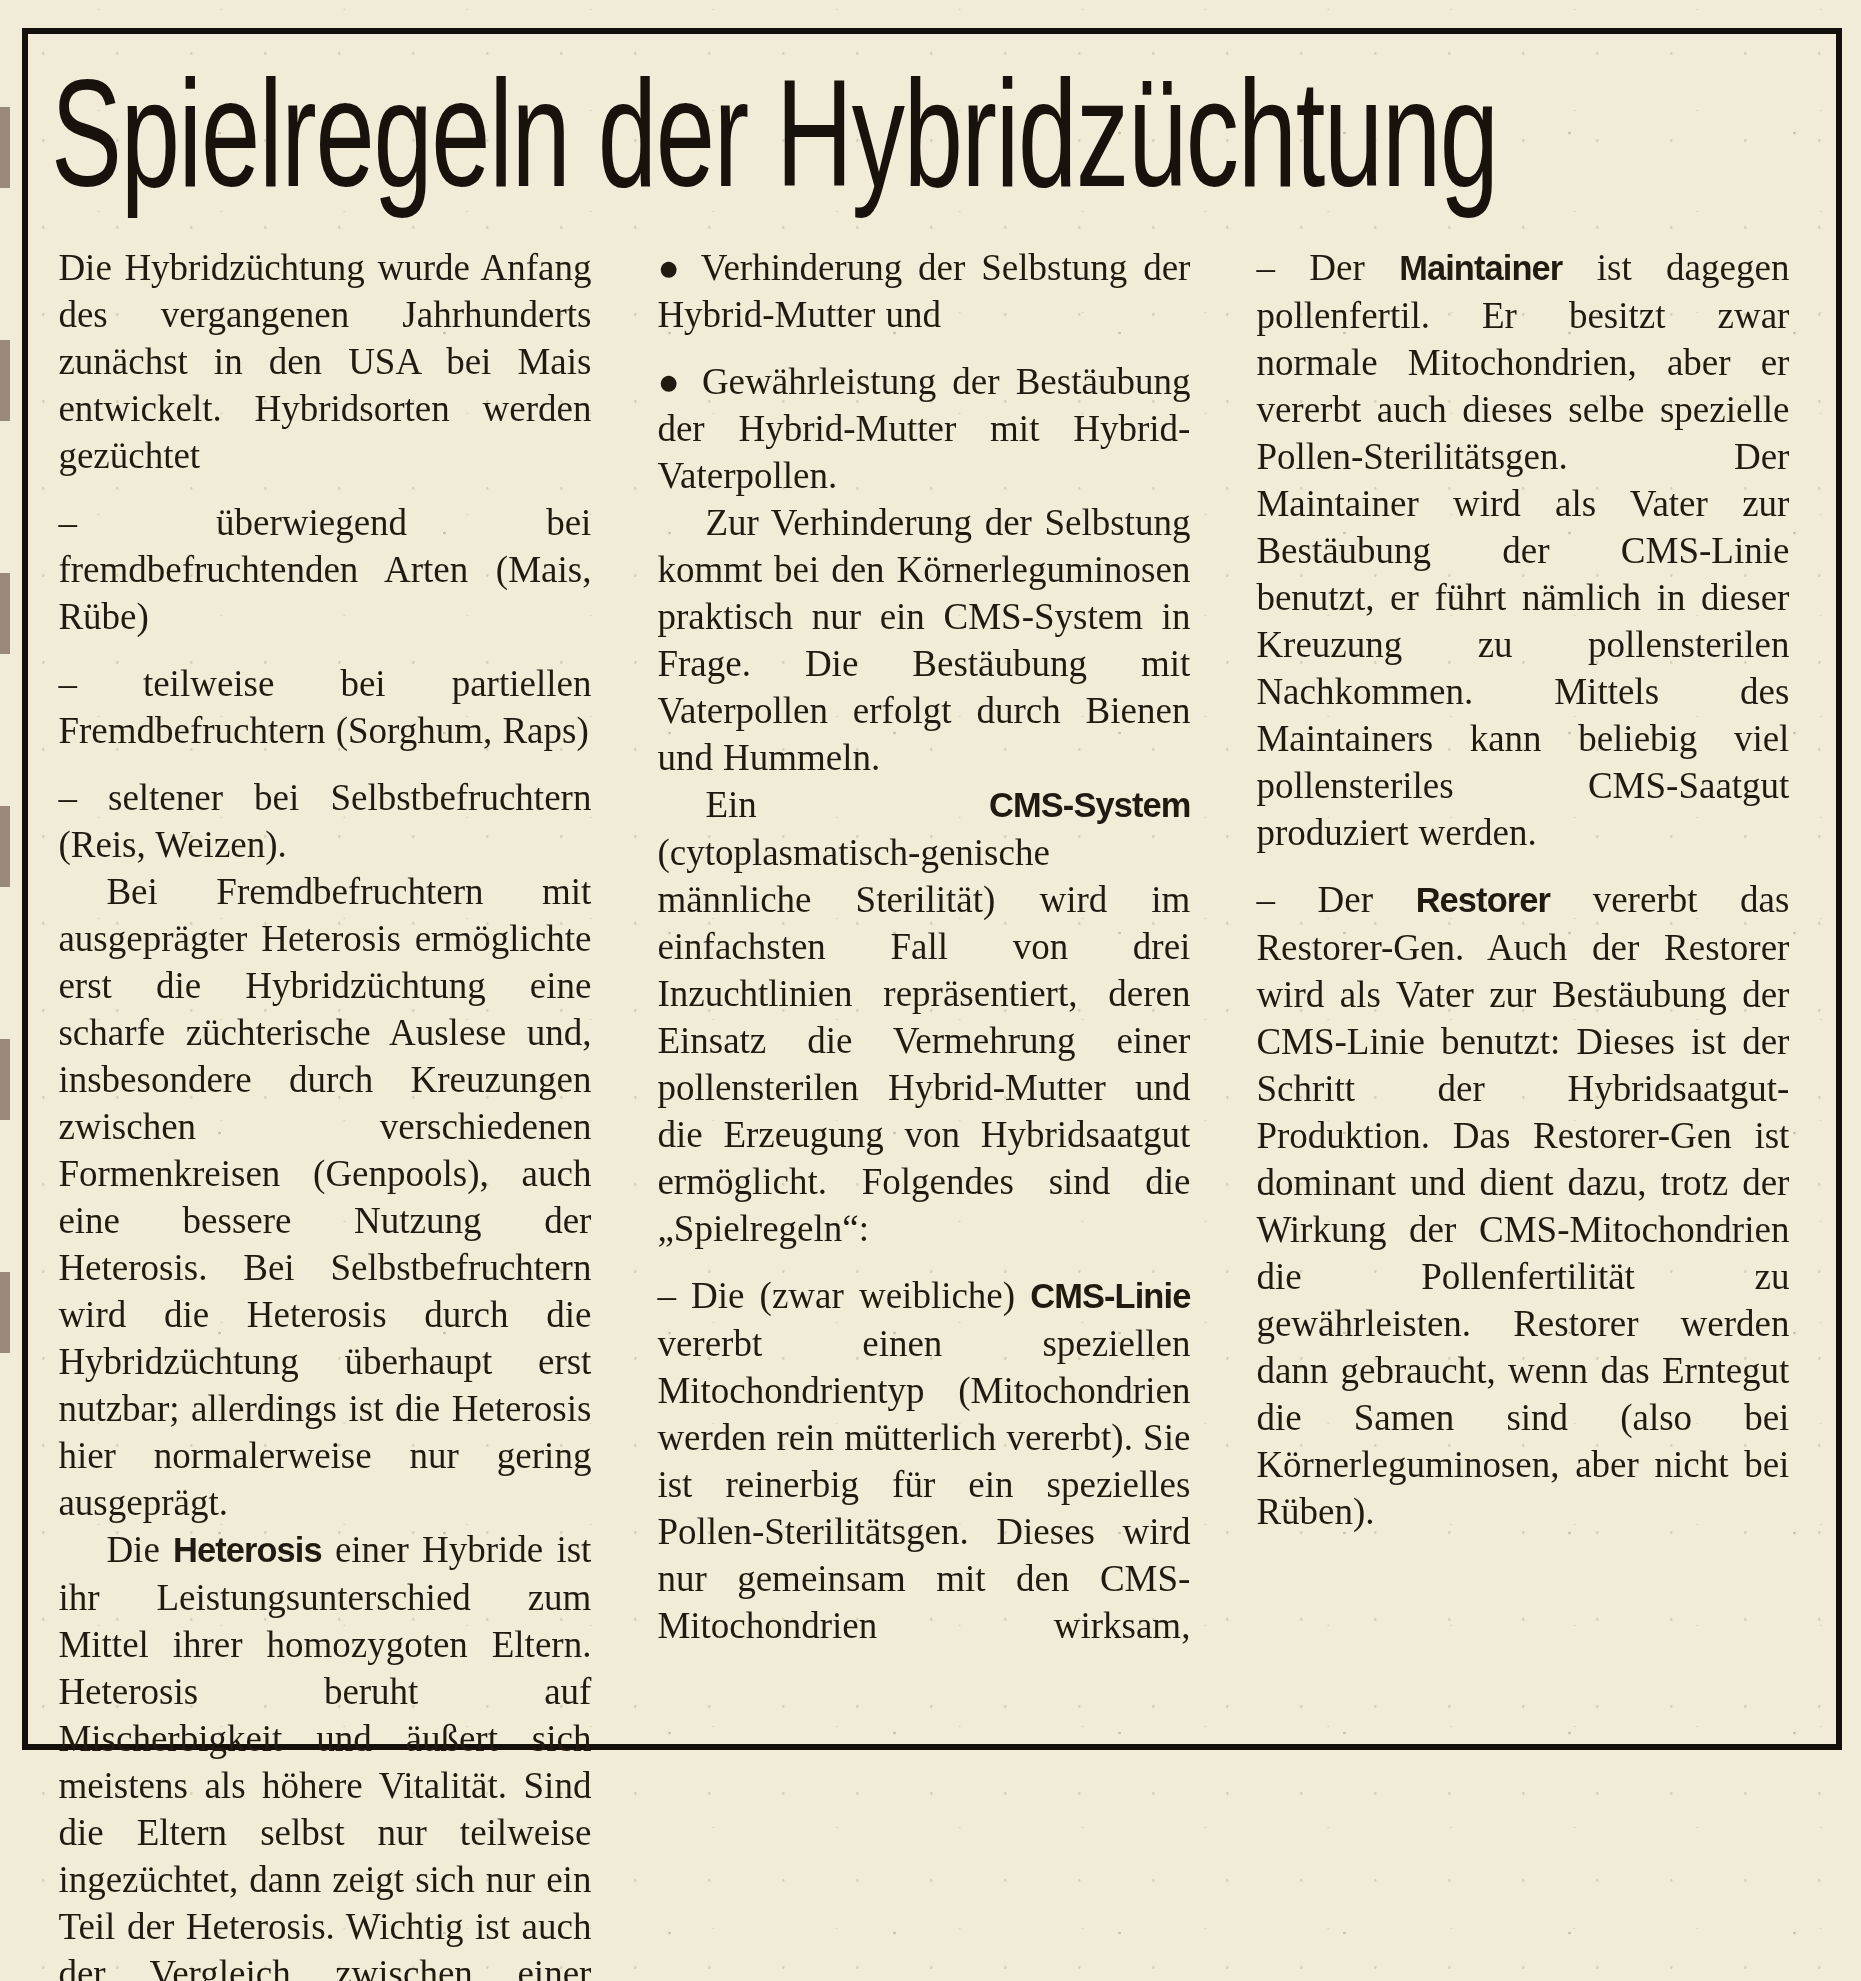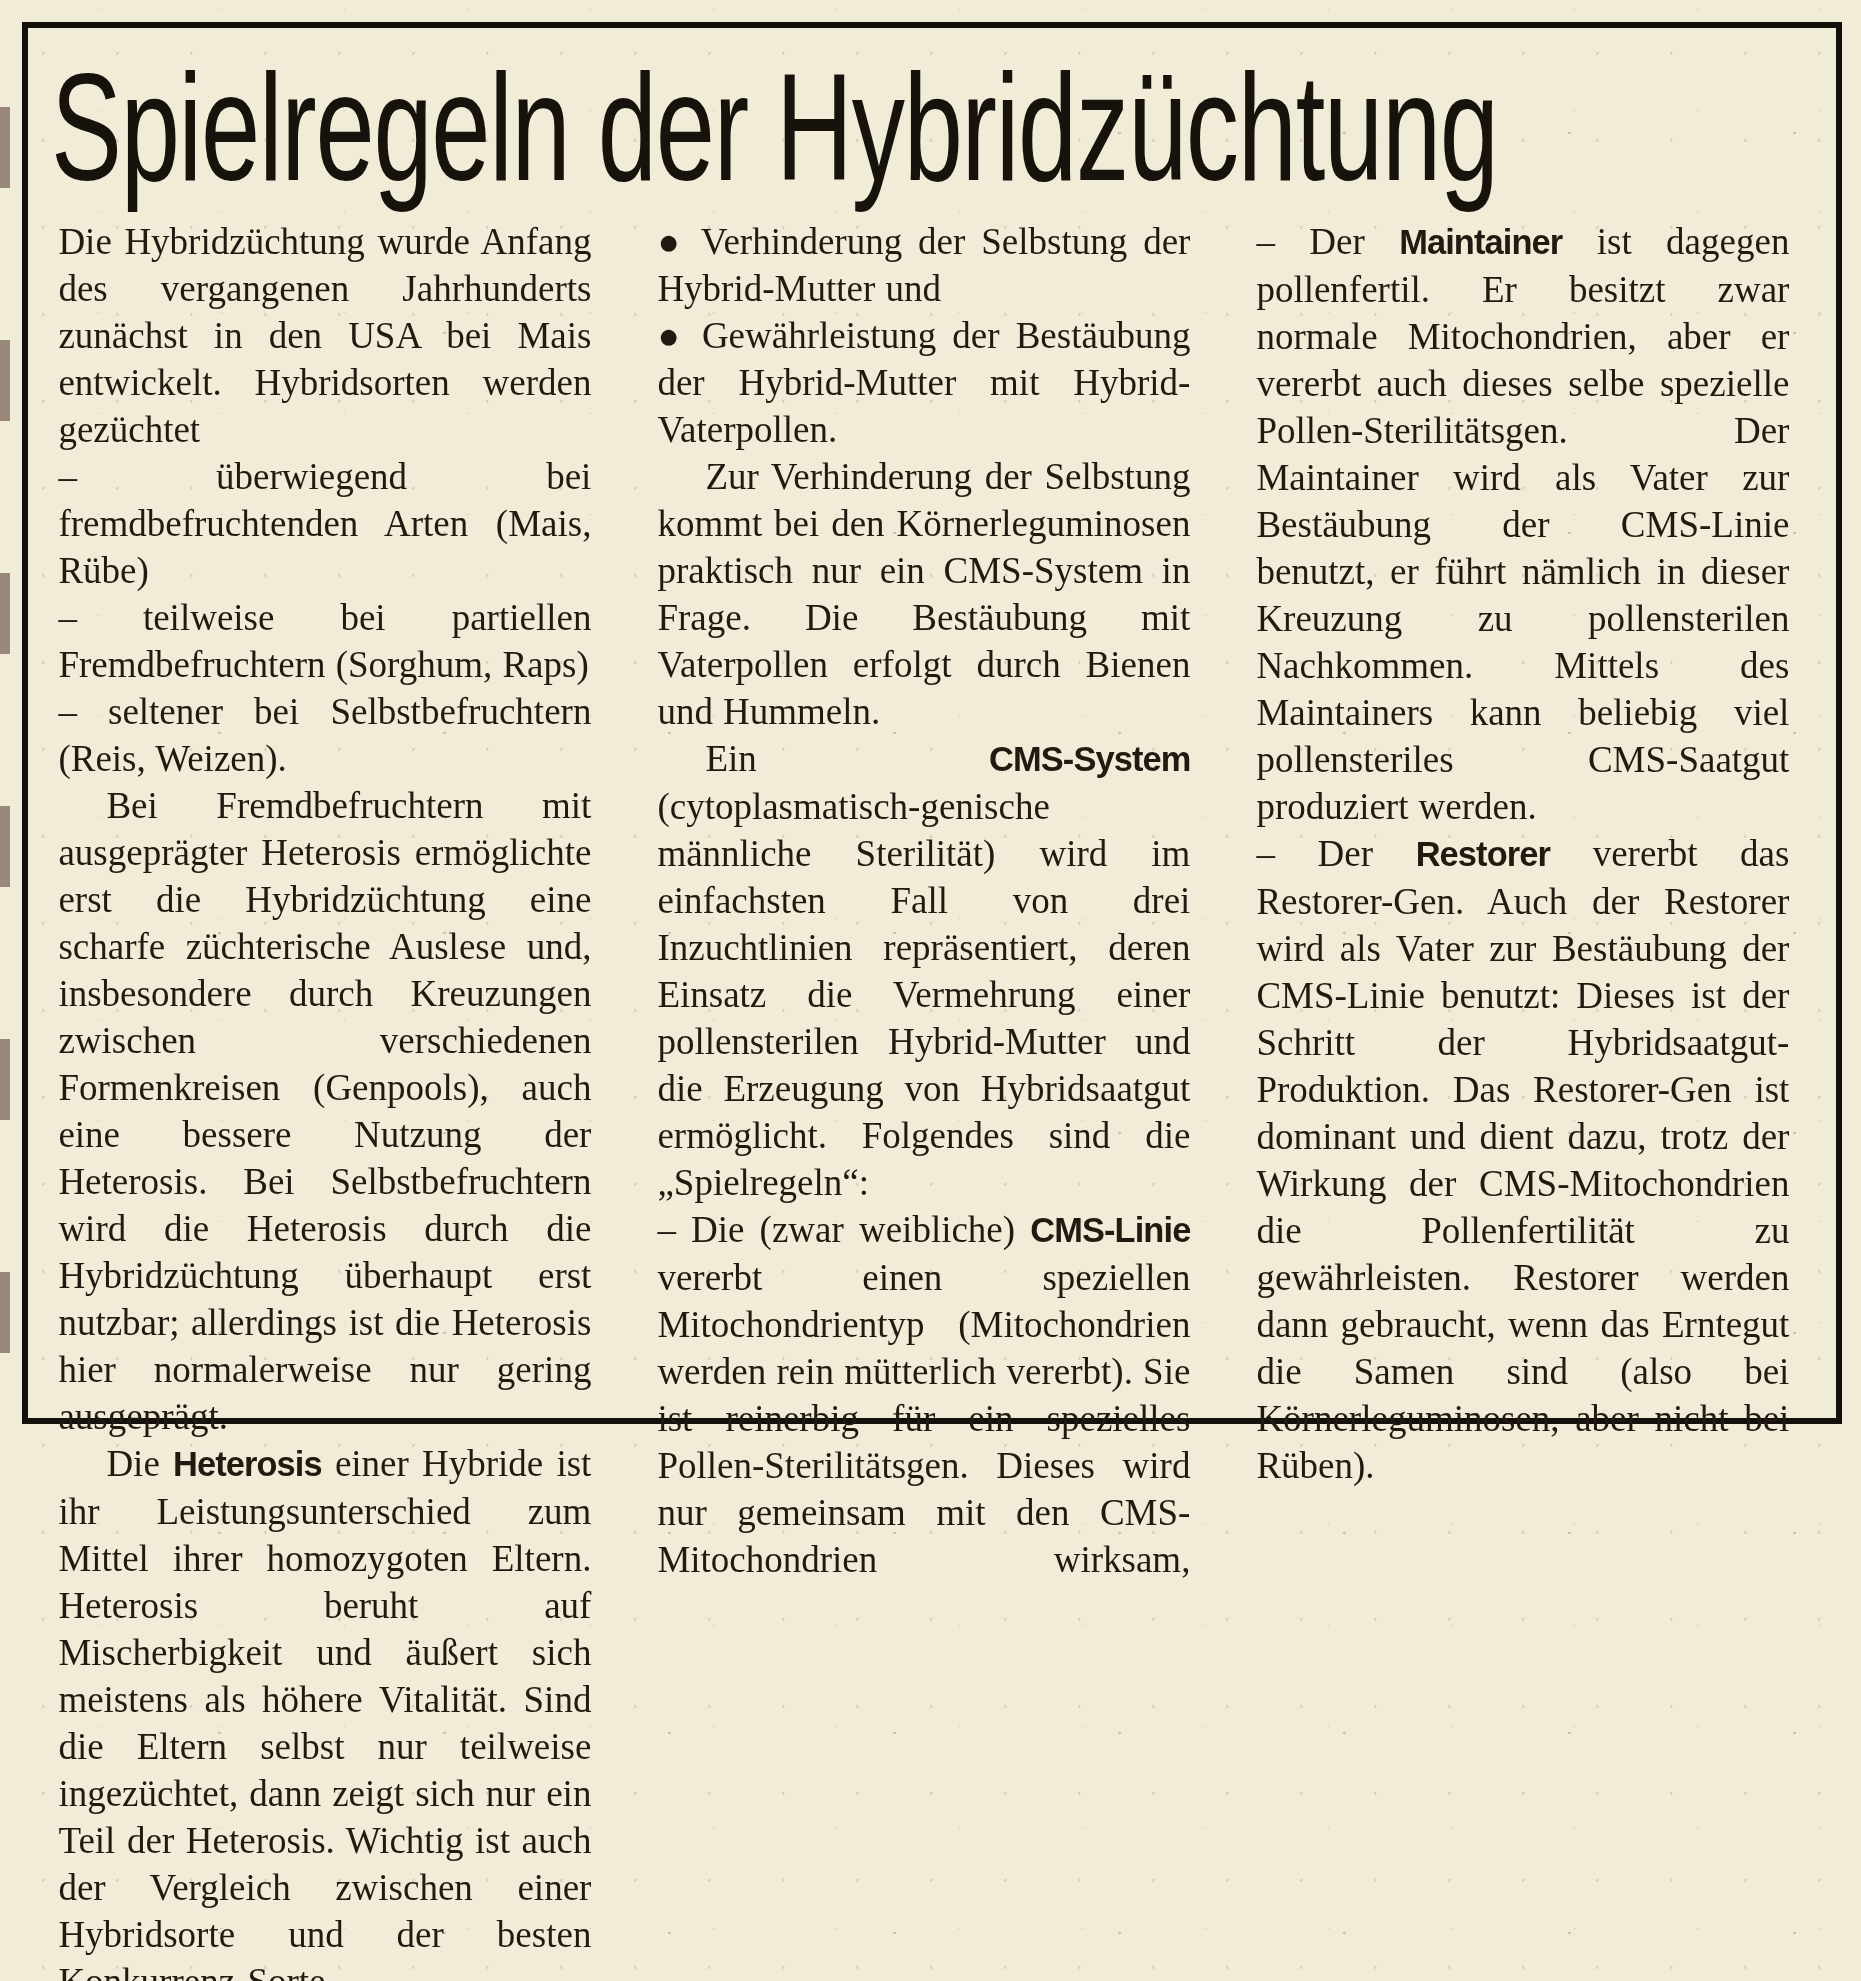--- a/index.html
+++ b/index.html
@@ -25,22 +25,22 @@
     width: 9.9px; height: 1343px;
     background-image: repeating-linear-gradient(
       to bottom,
       rgba(55, 25, 15, 0.85) 0 81px,
       rgba(55, 25, 15, 0.0) 81px 233px);
     opacity: 0.55;
   }
 
   .frame {
     position: absolute;
-    left: 22.4px; top: 22px;
-    width: 1820px; height: 1402px;
+    left: 22.4px; top: 28px;
+    width: 1820px; height: 1722px;
     border: 6.3px solid #14100c;
     box-sizing: border-box;
   }
 
   .title {
     margin: 19.7px 0 0 23px;
     font-family: "Liberation Sans", sans-serif;
     font-weight: 400;
     font-size: 152px;
     line-height: 1.05;
@@ -64,21 +64,21 @@
     font-size: 37px;
     line-height: 47px;
     text-align: justify;
     hyphens: auto;
     -webkit-hyphens: auto;
     word-spacing: 0.9px;
   }
 
   .para { margin: 0; }
   .para.indent { text-indent: 48px; }
-  .para.plain, .para.dash, .para.bullet { text-indent: 0; }
+  .para.plain, .para.dash, .para.bullet { text-indent: 0; margin-top: 20px; }
   .para.cont { text-align-last: justify; }
 
   .bs {
     font-family: "Liberation Sans", sans-serif;
     font-weight: 700;
     font-size: 0.93em;
     letter-spacing: -0.9px;
   }
 </style>
 </head>

